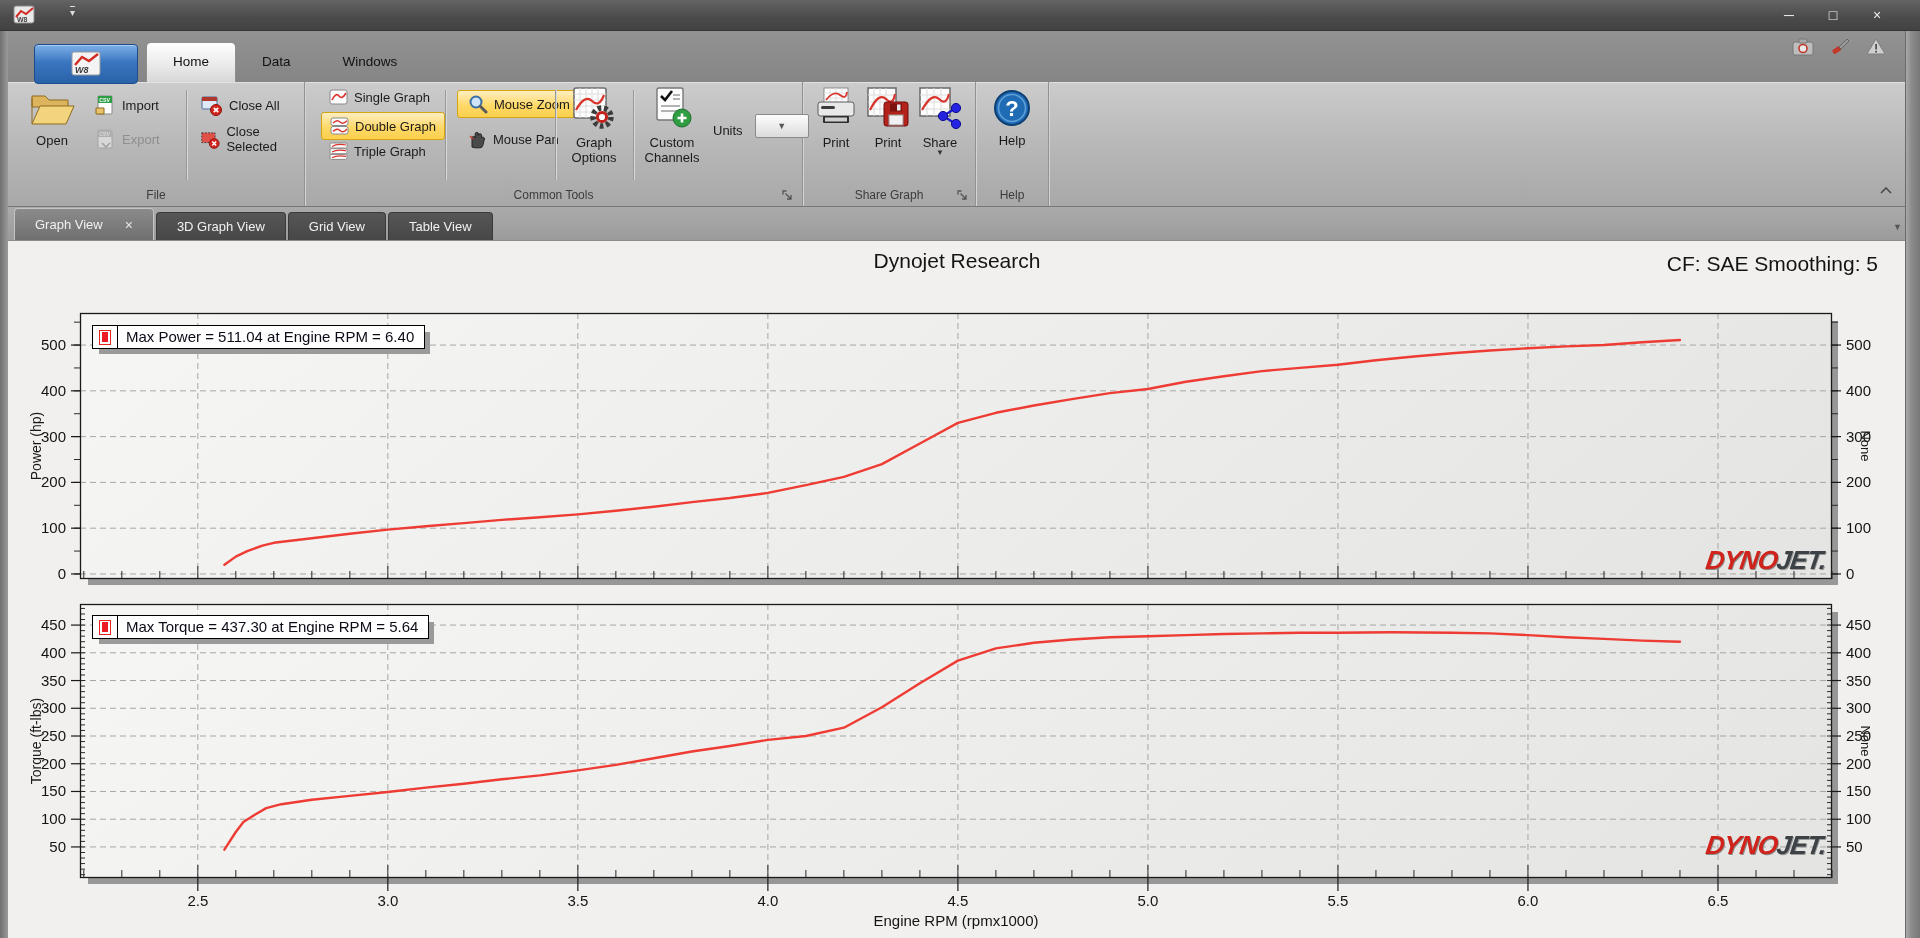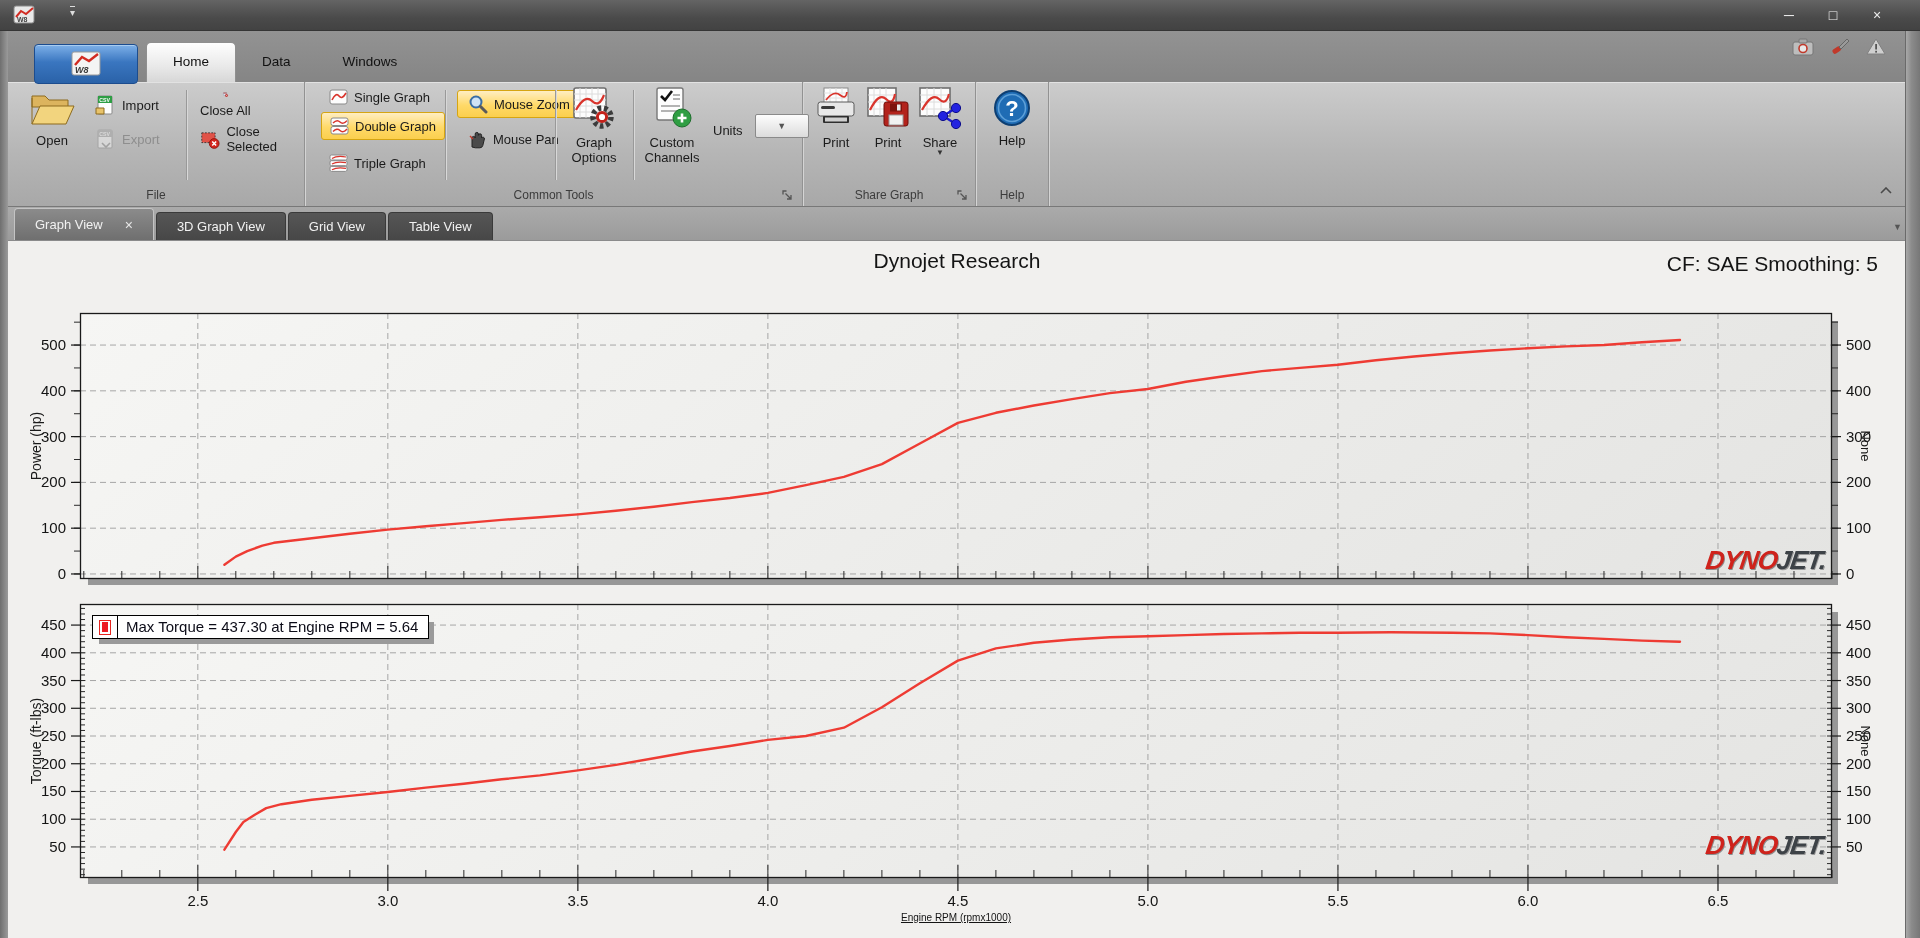--- a/index.html
+++ b/index.html
@@ -68,21 +68,21 @@
   .curve{fill:none;stroke-width:2.4;stroke-linejoin:round;stroke-linecap:round;}
   .ticklabel{font-family:"Liberation Sans",sans-serif;font-size:15px;fill:#141414;}
   .legend{position:absolute;left:12px;display:flex;align-items:stretch;background:#fff;border:1px solid #000;box-shadow:6px 6px 0 -1px #9a9a9a;height:22px;z-index:3;}
   #powerBox .legend{top:12px;} #torqueBox .legend{top:11px;}
   .lswatch{width:24px;display:flex;align-items:center;justify-content:center;border-right:1px solid #000;}
   .lswatch i{display:block;width:12px;height:15px;border:1.5px solid #e6251f;background:#fff;box-sizing:border-box;position:relative;}
   .lswatch i::after{content:"";position:absolute;left:1.5px;top:1px;width:6px;height:10px;background:#ec1c24;}
   .ltext{padding:0 10px 0 8px;font-size:15px;line-height:22px;color:#0c0c18;white-space:nowrap;}
   .ylab{position:absolute;left:-44px;top:50%;transform:translate(-50%,-50%) rotate(-90deg);font-size:14px;color:#1a1a1a;white-space:nowrap;}
   .ylabR{position:absolute;left:calc(100% + 33px);top:50%;transform:translate(-50%,-50%);writing-mode:vertical-rl;font-size:13px;color:#1a1a1a;}
-  .xlab{position:absolute;left:50%;top:calc(100% + 34px);transform:translateX(-50%);font-size:10px;color:#141414;white-space:nowrap;text-decoration:underline;}
+  .xlab{position:absolute;left:50%;top:calc(100% + 34px);transform:translateX(-50%);font-size:15px;color:#141414;white-space:nowrap;}
   .djlogo{position:absolute;right:6px;font-style:italic;font-weight:900;font-size:26px;letter-spacing:-1px;transform:skewX(-8deg);line-height:26px;z-index:2;}
   #powerBox .djlogo{bottom:6px;} #torqueBox .djlogo{bottom:20px;}
   .dj1{color:#cf231c;text-shadow:1px 1px 0 #8c8c8c;}
   .dj2{color:#3d4247;text-shadow:1px 1px 0 #9a9a9a;}
 </style>
 </head>
 <body>
 
 <div class="win">
 
@@ -162,21 +162,21 @@
       <div class="smallbtn dis" style="left:86px;top:44px;">
         <svg width="22" height="22" viewBox="0 0 22 22">
           <rect x="4" y="2" width="14" height="18" rx="1" fill="#fdfdfd" stroke="#8a8a8a"></rect>
           <rect x="4" y="2" width="14" height="7" fill="#9aa39c"></rect>
           <text x="5.2" y="7.6" font-size="5.2" fill="#fff" font-weight="bold" font-family="Liberation Sans,sans-serif">CSV</text>
           <path d="M8 15 l4 4 4-4" fill="none" stroke="#888" stroke-width="1.6"></path>
         </svg>
         <span>Export</span>
       </div>
       <div class="vsep" style="left:178px;"></div>
-      <div class="smallbtn" style="left:192px;top:10px;flex-direction:column;">
+      <div class="smallbtn" style="left:192px;top:10px;">
         <svg width="23" height="23" viewBox="0 0 23 23">
           <rect x="2" y="3" width="15" height="12" rx="1" fill="#dfe9f5" stroke="#4a6a96"></rect>
           <rect x="2" y="3" width="15" height="4" fill="#b0352c"></rect>
           <circle cx="16" cy="16" r="5.5" fill="#d2241c" stroke="#8f120c"></circle>
           <path d="M13.8 13.8 L18.2 18.2 M18.2 13.8 L13.8 18.2" stroke="#fff" stroke-width="1.7"></path>
         </svg>
         <span>Close All</span>
       </div>
       <div class="smallbtn" style="left:192px;top:44px;">
         <svg width="23" height="23" viewBox="0 0 23 23">
@@ -199,21 +199,21 @@
       </div>
       <div class="smallbtn hl" style="left:16px;top:30px;padding:0 8px;">
         <svg width="19" height="18" viewBox="0 0 19 18">
           <rect x="1" y="1" width="17" height="7.5" rx="2" fill="#fdfdfd" stroke="#8a8a8a"></rect>
           <path d="M3 6 Q7 2 10 5 T17 3.6" fill="none" stroke="#d9342c" stroke-width="1.4"></path>
           <rect x="1" y="9.5" width="17" height="7.5" rx="2" fill="#fdfdfd" stroke="#8a8a8a"></rect>
           <path d="M3 14.5 Q7 10.5 10 13.5 T17 12" fill="none" stroke="#d9342c" stroke-width="1.4"></path>
         </svg>
         <span>Double Graph</span>
       </div>
-      <div class="smallbtn" style="left:16px;top:68px;padding:0 8px;">
+      <div class="smallbtn" style="left:16px;top:56px;padding:0 8px;">
         <svg width="19" height="18" viewBox="0 0 19 18">
           <rect x="1" y="1" width="17" height="5" rx="1.5" fill="#fdfdfd" stroke="#8a8a8a"></rect>
           <path d="M3 4.4 Q8 1.4 17 3" fill="none" stroke="#d9342c" stroke-width="1.2"></path>
           <rect x="1" y="6.7" width="17" height="5" rx="1.5" fill="#fdfdfd" stroke="#8a8a8a"></rect>
           <path d="M3 10 Q8 7 17 8.7" fill="none" stroke="#d9342c" stroke-width="1.2"></path>
           <rect x="1" y="12.4" width="17" height="5" rx="1.5" fill="#fdfdfd" stroke="#8a8a8a"></rect>
           <path d="M3 15.8 Q8 12.8 17 14.4" fill="none" stroke="#d9342c" stroke-width="1.2"></path>
         </svg>
         <span>Triple Graph</span>
       </div>
@@ -463,20 +463,26 @@
           <text x="1766" y="220.18072289156626" text-anchor="start" class="ticklabel">100</text>
           <text x="-14" y="174.3975903614458" text-anchor="end" class="ticklabel">200</text>
           <text x="1766" y="174.3975903614458" text-anchor="start" class="ticklabel">200</text>
           <text x="-14" y="128.61445783132532" text-anchor="end" class="ticklabel">300</text>
           <text x="1766" y="128.61445783132532" text-anchor="start" class="ticklabel">300</text>
           <text x="-14" y="82.83132530120483" text-anchor="end" class="ticklabel">400</text>
           <text x="1766" y="82.83132530120483" text-anchor="start" class="ticklabel">400</text>
           <text x="-14" y="37.04819277108436" text-anchor="end" class="ticklabel">500</text>
           <text x="1766" y="37.04819277108436" text-anchor="start" class="ticklabel">500</text>
         </svg>
+      <div class="legend">
+        <span class="lswatch">
+            <i></i>
+          </span>
+        <span class="ltext">Max Power = 511.04 at Engine RPM = 6.40</span>
+      </div>
       <div class="ylab">Power (hp)</div>
       <div class="ylabR">None</div>
       <div class="djlogo"><span class="dj1">DYNO</span><span class="dj2">JET.</span></div>
     </div>
 
     <div class="chartbox" id="torqueBox">
       <svg id="torqueSvg" width="1752" height="274">
           <line x1="0" x2="1752" y1="242.93927125506073" y2="242.93927125506073" class="grid"></line>
           <line x1="0" x2="1752" y1="215.20647773279353" y2="215.20647773279353" class="grid"></line>
           <line x1="0" x2="1752" y1="187.4736842105263" y2="187.4736842105263" class="grid"></line>

